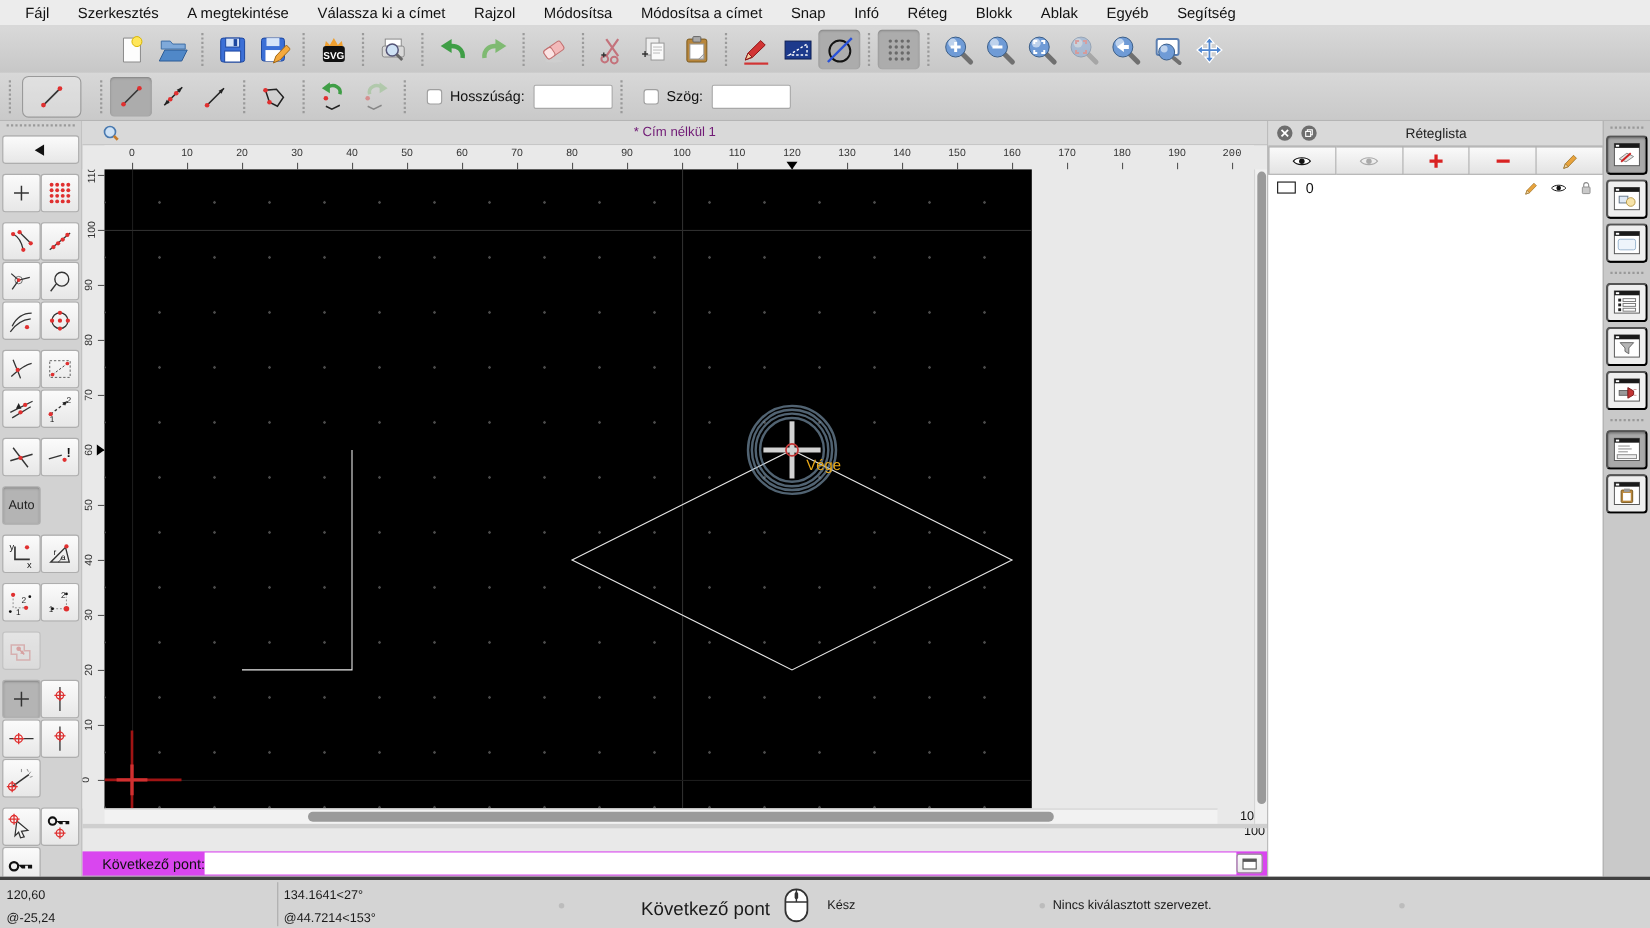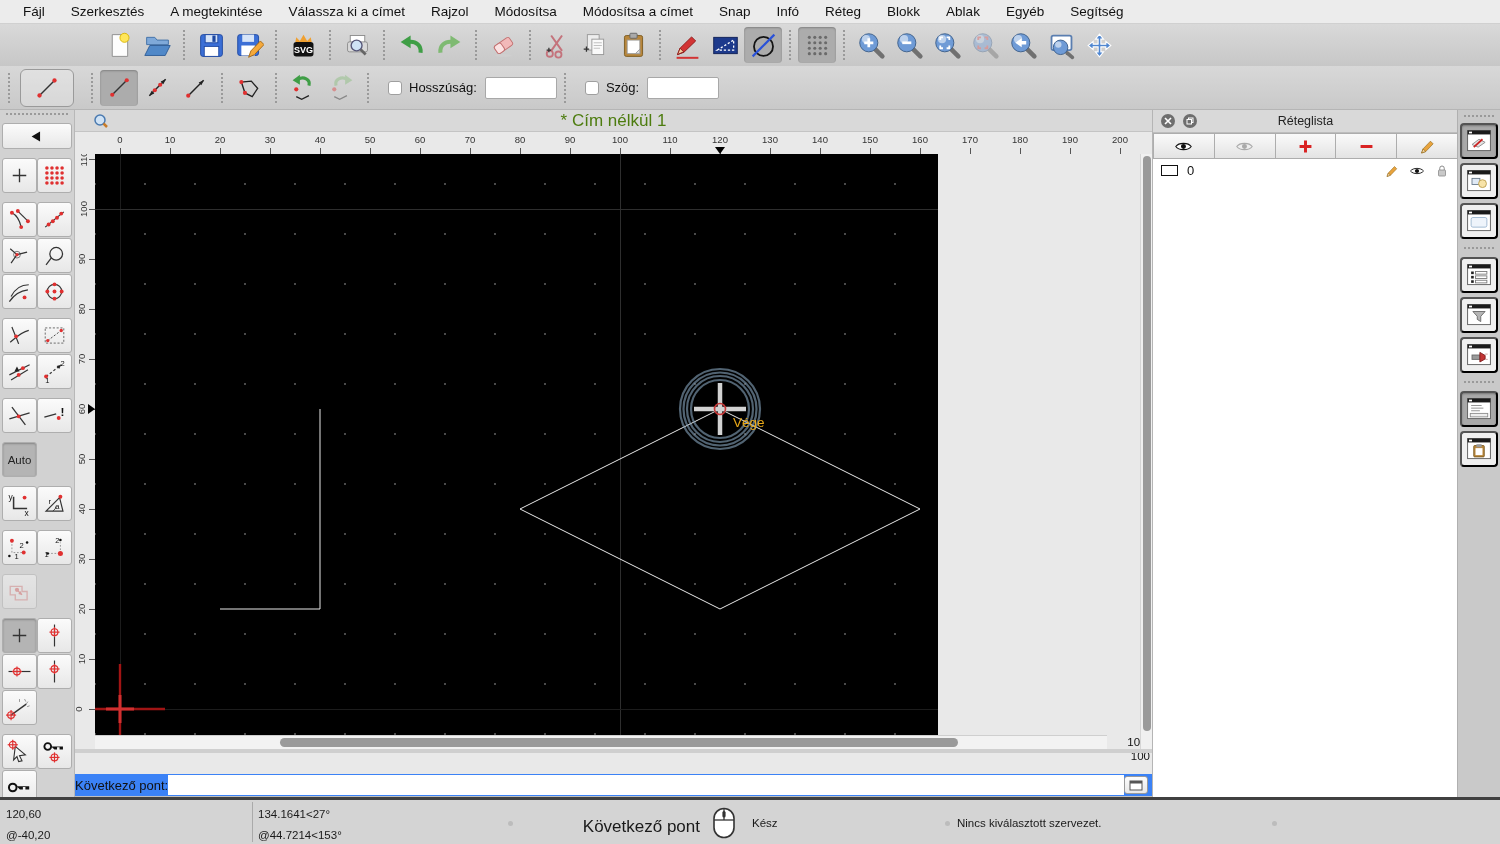--- a/index.html
+++ b/index.html
@@ -43,21 +43,21 @@
   .pbtn.pressed { background:#b4b4b4; box-shadow:inset 0 1px 2px rgba(0,0,0,.25);}
   .pbtn.disabled { opacity:.45; }
   .pbtn.wide { width:70px; height:26px; }
   .pbtn.autob { font-size:11.5px; color:#222; }
   .pgap { height:8px; }
 
   
   #docarea { left:75px; top:110px; width:1077px; height:687px; background:#e9e9e9;}
   #tabbar { left:0; top:0; width:1077px; height:22px; background:#d9d9d9; border-bottom:1px solid #c4c4c4;}
   #tabicon { left:18px; top:3px; width:16px; height:16px;}
-  #tabtitle { width:100%; text-align:center; font-size:17px; color:#4d7c0f; line-height:21px;}
+  #tabtitle { width:100%; text-align:center; font-size:12px; color:#701a75; line-height:21px;}
   #hruler { left:20px; top:22px; width:1045px; height:22px; background:#e9e9e9; overflow:hidden;}
   #hruler .num { position:absolute; top:2px; transform:translateX(-50%); font-size:9.5px; color:#333;}
   #hruler .tick { position:absolute; bottom:0; width:1px; height:6px; background:#555;}
   #hmarker { position:absolute; bottom:0; width:0; height:0; border-left:5px solid transparent;
     border-right:5px solid transparent; border-top:7px solid #000; transform:translateX(-50%);}
   #vruler { left:0; top:44px; width:20px; height:581px; background:#e9e9e9; overflow:hidden;}
   #vruler .num { position:absolute; left:1px; transform:translateY(-50%) rotate(-90deg); font-size:9.5px; color:#333;}
   #vruler .tick { position:absolute; right:0; height:1px; width:6px; background:#555;}
   #vmarker { position:absolute; right:0; width:0; height:0; border-top:5px solid transparent;
     border-bottom:5px solid transparent; border-right:7px solid #000; transform:translateY(-50%) rotate(180deg);}
@@ -75,22 +75,22 @@
   #vthumb { position:absolute; left:2px; top:2px; width:8px; height:575px; background:#9a9a9a; border-radius:4px;}
 
   
   #cmdresize { left:0; top:639px; width:1077px; height:4px; background:#cfcfcf;}
   #cmdhist { left:0; top:643px; width:1077px; height:21px; background:#fff; border-bottom:1px solid #c9c9c9;
     display:flex; align-items:center; padding-left:6px;}
   #cmdhist .plabel { color:#2222cc; font-style:italic; font-size:13px;}
   #cmdhist .pval { color:#2222cc; font-size:13px; margin-left:5px;}
   #cmdhscroll { position:absolute; right:0; top:0; width:11px; height:20px; background:#efefef;}
   #cmdhthumb { position:absolute; left:2px; top:2px; width:7px; height:16px; background:#9a9a9a; border-radius:4px;}
-  #cmdprompt { left:0; top:664px; width:1077px; height:23px; background:#3b82f6; border-bottom:1px solid #bfbfbf;
-    display:flex; align-items:center; padding-left:0;}
+  #cmdprompt { left:0; top:664px; width:1077px; height:23px; background:#d946ef; border-bottom:1px solid #bfbfbf;
+    display:flex; align-items:center; padding-left:18px;}
   #cmdprompt .plabel { font-size:13px; color:#111; white-space:nowrap;}
   #cmdinput { flex:1; border:none; outline:none; font-size:13px; height:20px; background:#fff;}
   #cmdbtn { width:24px; height:18px; border:1px solid #9a9a9a; background:linear-gradient(#fcfcfc,#e8e8e8);
     border-radius:3px; margin-right:4px; display:flex; align-items:center; justify-content:center;}
   #cmdbtn svg { width:14px; height:11px;}
 
   
   #rightpanel { left:1152px; top:110px; width:305px; height:687px; background:#d9d9d9; border-left:1px solid #b5b5b5;}
   #lp-title { left:0; top:0; width:305px; height:23px; background:#d9d9d9; border-bottom:1px solid #bdbdbd;
     display:flex; align-items:center;}
@@ -869,21 +869,21 @@
         <span class="num" style="left: 775px;">150</span>
         <div class="tick" style="left: 775px;"></div>
         <span class="num" style="left: 825px;">160</span>
         <div class="tick" style="left: 825px;"></div>
         <span class="num" style="left: 875px;">170</span>
         <div class="tick" style="left: 875px;"></div>
         <span class="num" style="left: 925px;">180</span>
         <div class="tick" style="left: 925px;"></div>
         <span class="num" style="left: 975px;">190</span>
         <div class="tick" style="left: 975px;"></div>
-        <span class="num" style="left: 1025px;">200</span>
+        <span class="num" style="left: 1025px; font-family: Liberation Mono, monospace;">200</span>
         <div class="tick" style="left: 1025px;"></div>
         <div id="hmarker" style="left: 625px;"></div>
       </div>
     <div id="vruler" class="abs">
         <span class="num" style="top: 555px;">0</span>
         <div class="tick" style="top: 555px;"></div>
         <span class="num" style="top: 505px;">10</span>
         <div class="tick" style="top: 505px;"></div>
         <span class="num" style="top: 455px;">20</span>
         <div class="tick" style="top: 455px;"></div>
@@ -1138,21 +1138,21 @@
               <rect x="13" y="10.5" width="6" height="3.5" fill="#999"></rect>
               <rect x="12" y="15" width="8" height="8" fill="#fff"></rect>
             </svg>
           </span>
         </button>
       </div>
   </div>
 
   <div id="statusbar" class="abs">
     <span class="l1" style="left:6px;">120,60</span>
-    <span class="l2" style="left:6px;">@-40,20</span>
+    <span class="l2" style="left:6px;">@-25,24</span>
     <div id="st-sep"></div>
     <span class="l1" style="left:258px;">134.1641&lt;27°</span>
     <span class="l2" style="left:258px;">@44.7214&lt;153°</span>
     <div class="stdot" style="left:508px;"></div>
     <span id="st-leftbtn">Következő pont</span>
     <svg id="st-mouse" viewBox="0 0 24 32">
       <rect x="2" y="1.5" width="20" height="29" rx="10" fill="#fff" stroke="#333" stroke-width="1.6"></rect>
       <line x1="12" y1="1.5" x2="12" y2="13" stroke="#333" stroke-width="1.3"></line>
       <line x1="2" y1="13" x2="22" y2="13" stroke="#333" stroke-width="1.3"></line>
       <rect x="10.4" y="4" width="3.2" height="6.5" rx="1.6" fill="#333"></rect>

